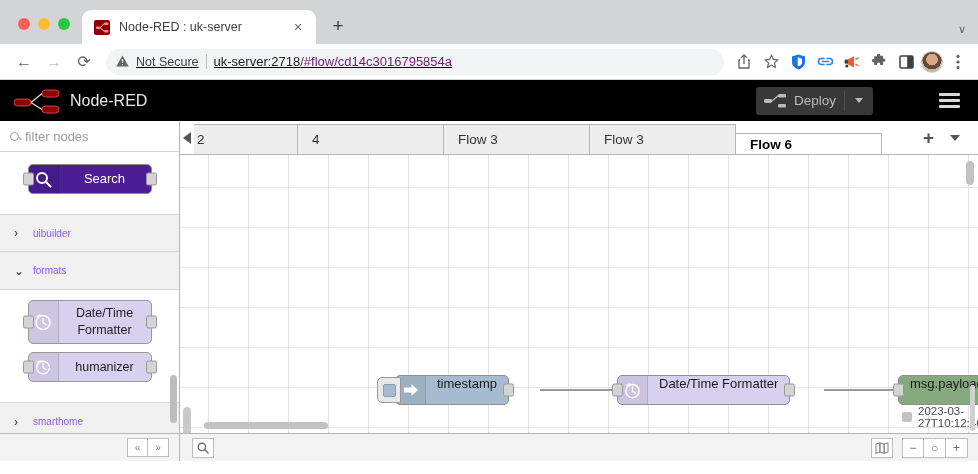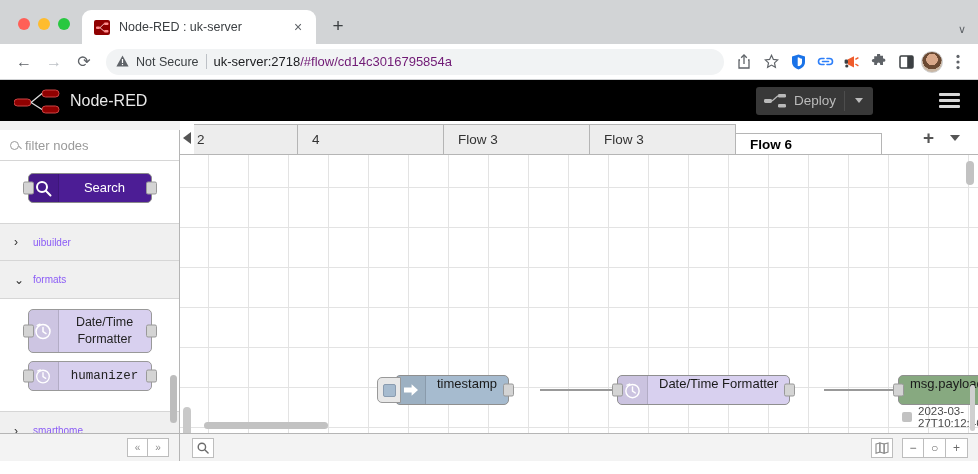--- a/index.html
+++ b/index.html
@@ -58,21 +58,21 @@
     padding: 0 8px 0 10px; border-bottom: 1px solid #cfd1d3;
   }
   .nav-btn {
     width: 28px; height: 28px; display: flex; align-items: center;
     justify-content: center; color: #5f6368; font-size: 16px; flex: none;
   }
   .nav-btn.disabled { color: #bdc1c6; }
   .omnibox {
     flex: 1; height: 26px; background: #f1f3f4; border-radius: 13px;
     display: flex; align-items: center; padding: 0 10px; margin: 12px 6px;
-    gap: 7px; min-width: 0;
+    gap: 7px; min-width: 0; text-decoration: underline;
   }
   .warn-icon { color: #5f6368; font-size: 12px; line-height: 1; }
   .omnibox-label { font-size: 12.5px; color: #3c4043; white-space: nowrap; }
   .omni-sep { width: 1px; height: 15px; background: #bdc1c6; }
   .omnibox-url {
     font-size: 13px; color: #202124; white-space: nowrap;
     overflow: hidden; text-overflow: ellipsis;
   }
   .omnibox-url .dim { color: #701a75; }
   .tb-icons { display: flex; align-items: center; gap: 3px; flex: none; }
@@ -111,21 +111,21 @@
     padding: 0 18px 0 6px;
   }
   .hamburger span { width: 21px; height: 3px; background: #d8d8d8; border-radius: 1px; }
 
   
   .nr-main { display: flex; height: 312px; background: #f3f3f3; }
 
   
   .palette {
     width: 180px; background: #fff; border-right: 1px solid #b5b5b5;
-    display: flex; flex-direction: column; position: relative; margin-top: 9px;
+    display: flex; flex-direction: column; position: relative;
   }
   .palette-search {
     height: 31px; border-bottom: 1px solid #d6d6d6;
     display: flex; align-items: center; gap: 6px; padding: 0 10px;
   }
   .mag {
     width: 9px; height: 9px; border: 1.4px solid #9a9a9a;
     border-radius: 50%; position: relative; flex: none;
   }
   .mag::after {
@@ -142,21 +142,21 @@
   .cat-header.first { border-top: 1px solid #d6d6d6; }
   .chev { color: #333; font-size: 12px; width: 8px; }
   .cat-label { font-size: 10px; font-weight: normal; color: #8b5cf6; }
   .cat-body { padding: 10px 0 12px 0; background: #fff; border-bottom: 1px solid #d6d6d6; }
 
   .pnode {
     position: relative; height: 44px; width: 124px; margin: 0 auto 8px auto;
     background: #d8d0ef; border: 1px solid #999; border-radius: 5px;
     display: flex; align-items: center;
   }
-  .pnode.short { height: 30px; font-family: Liberation Mono, monospace; }
+  .pnode.short { height: 30px; }
   .pnode .iconbox {
     width: 30px; height: 100%; border-right: 1px solid rgba(0,0,0,0.13);
     background: rgba(0,0,0,0.05); border-radius: 4px 0 0 4px;
     display: flex; align-items: center; justify-content: center; flex: none;
   }
   .pnode .plabel {
     flex: 1; text-align: center; font-size: 12.5px; color: #222;
     line-height: 1.35; padding: 0 4px;
   }
   .port {

